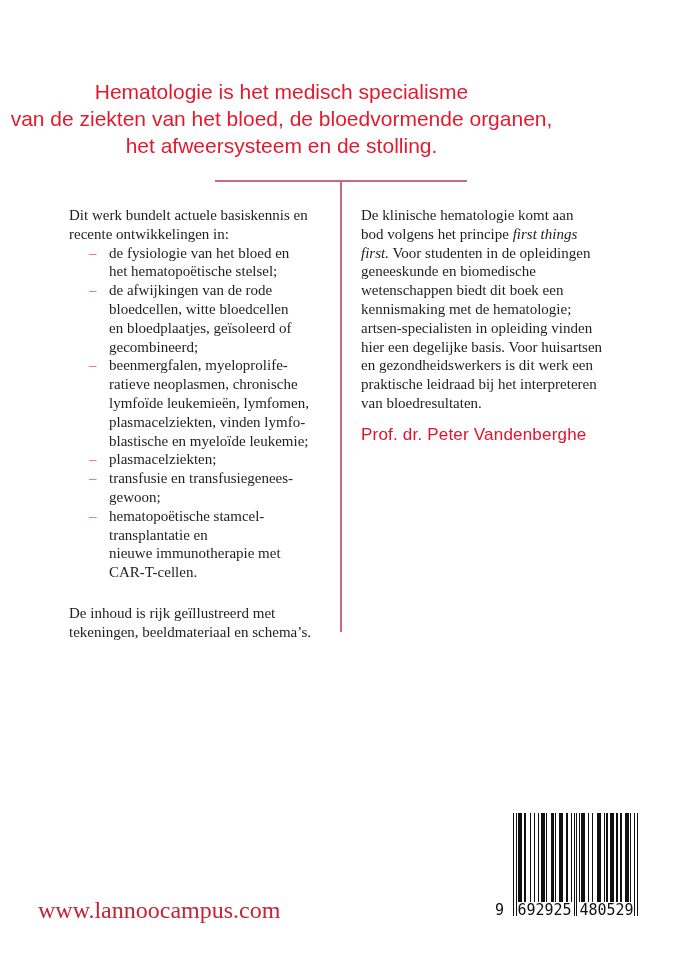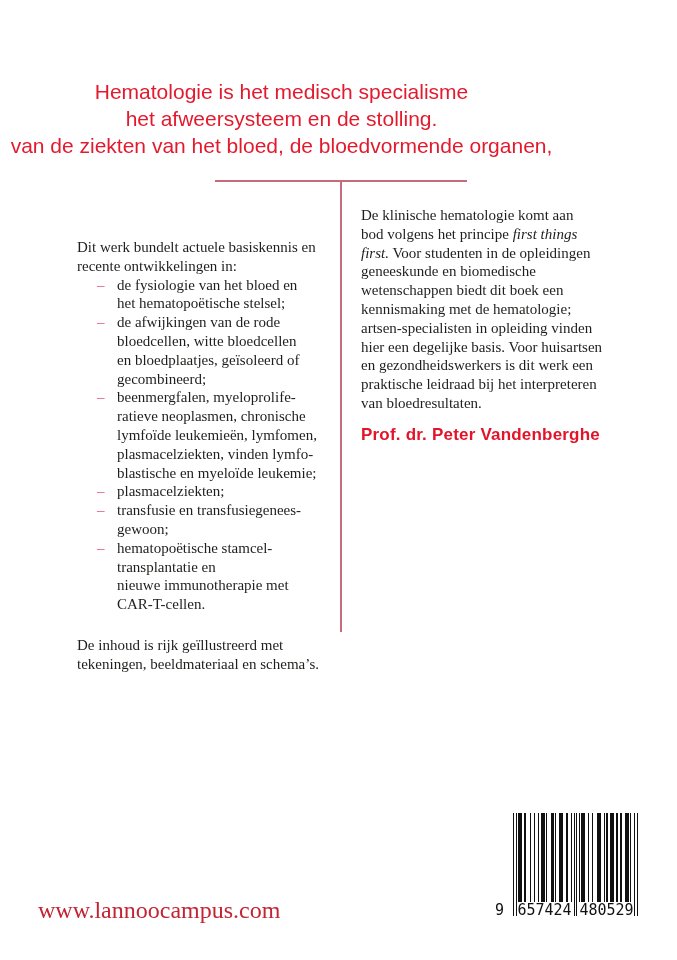--- a/index.html
+++ b/index.html
@@ -8,29 +8,29 @@
     font-family:"Liberation Serif",serif;color:var(--text,#1e1e1c);
   }
   .header{
     position:absolute;top:78px;left:0;width:563px;text-align:center;
     font-family:"Liberation Sans",sans-serif;font-size:21px;line-height:27px;
     color:var(--header-red,#e31a2e);
   }
   .rule-h{position:absolute;left:215px;top:180px;width:252px;height:1.5px;background:var(--accent-pink,#c76b7c);}
   .rule-v{position:absolute;left:340px;top:180px;width:1.5px;height:452px;background:var(--accent-pink,#c76b7c);}
   .col{position:absolute;top:206px;font-size:15px;line-height:18.8px;}
-  .col-left{left:77px;margin-top:32px;}
+  .col-left{left:69px;}
   .col-right{left:361px;max-width:306px;}
   .pre{white-space:pre-line;margin:0;}
   .bullet{display:flex;}
   .dash{flex:none;width:20px;margin-left:20px;color:var(--dash-pink,#e0506e);}
   .btext{white-space:pre-line;font-family:Liberation Serif, serif;}
   .outro{margin-top:22px;}
   .author-name{
-    margin:12px 0 0 0;font-family:"Liberation Sans",sans-serif;font-weight:bold;
+    margin:12px 0 0 0;font-family:"Liberation Sans",sans-serif;font-weight:normal;
     font-size:17px;line-height:20px;color:var(--name-red,#e3132a);letter-spacing:.2px;
   }
   .author-bio{margin:0;}
   .url{position:absolute;left:38px;top:898px;font-size:24px;line-height:24px;color:var(--url-red,#c32433);}
   .barcode{position:absolute;left:490px;top:813px;width:160px;height:112px;}
   .barcode svg{position:absolute;left:23px;top:0;width:125px;height:103px;shape-rendering:crispEdges;}
   .barcode svg rect{fill:var(--barcode-ink,#111111);}
   .bcd{
     position:absolute;top:89px;height:16px;background:#fff;
     font-family:"DejaVu Sans Mono",monospace;font-size:15px;line-height:16px;
@@ -40,22 +40,22 @@
   .bcd-g1{left:27px;width:55px;}
   .bcd-g2{left:89px;width:55px;}
 </style>
 </head>
 <body>
 
 <div class="page">
 
   <div class="header">
     <div>Hematologie is het medisch specialisme</div>
+    <div>van de ziekten van het bloed, de bloedvormende organen,</div>
     <div>het afweersysteem en de stolling.</div>
-    <div>van de ziekten van het bloed, de bloedvormende organen,</div>
   </div>
 
   <div class="rule-h"></div>
   <div class="rule-v"></div>
 
   <div class="col col-left">
     <p class="pre">Dit werk bundelt actuele basiskennis en
 recente ontwikkelingen in:</p>
     <div>
         <div class="bullet">
@@ -143,17 +143,17 @@
         <rect x="71" y="0" width="1" height="92"></rect>
         <rect x="74" y="0" width="3" height="92"></rect>
         <rect x="78" y="0" width="2" height="92"></rect>
         <rect x="81" y="0" width="2" height="92"></rect>
         <rect x="85" y="0" width="3" height="92"></rect>
         <rect x="89" y="0" width="1" height="92"></rect>
         <rect x="92" y="0" width="1" height="103"></rect>
         <rect x="94" y="0" width="1" height="103"></rect>
       </svg>
     <span class="bcd bcd-first">9</span>
-    <span class="bcd bcd-g1">657424</span>
+    <span class="bcd bcd-g1">692925</span>
     <span class="bcd bcd-g2">480529</span>
   </div>
 
 </div>
 
 </body></html>

